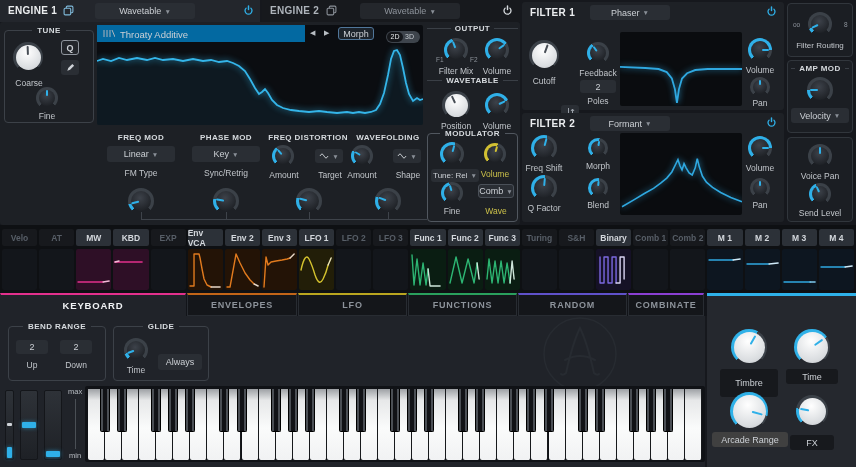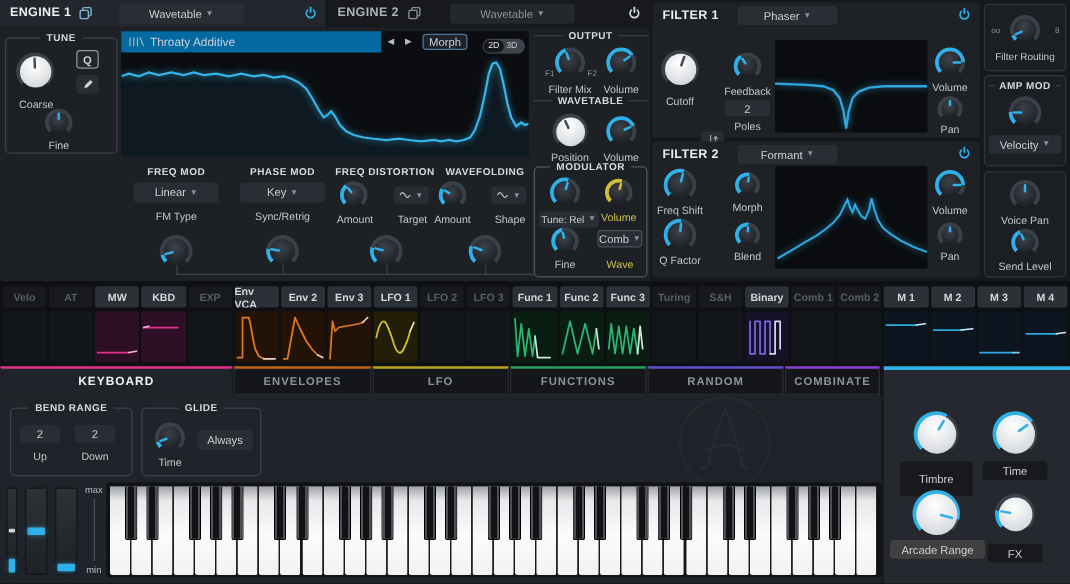--- a/index.html
+++ b/index.html
@@ -534,21 +534,21 @@
   <div class="abs lbl" style="left:60px;top:360px;width:32px">Down</div>
 
   <div class="grp" style="left:113px;top:326px;width:96px;height:55px;border-color:#3c4148">
     <div class="gt"><span style="background:#202329">GLIDE</span></div>
   </div>
   <div class="knob" style="left:124px;top:338px;width:24px;height:24px;--fill:25deg;--rot:-110deg">
       <i class="cap"></i>
       <i class="ptr"></i>
     </div>
   <div class="abs lbl" style="left:120px;top:365px;width:32px">Time</div>
-  <div class="chip" style="left:158px;top:344px;width:44px;height:16px">
+  <div class="chip" style="left:158px;top:354px;width:44px;height:16px">
       <span>Always</span>
     </div>
 
   <div class="slider" style="left:5px;top:390px;width:9px;height:70px">
     <div class="abs" style="left:1px;top:32px;width:5px;height:3px;background:#cfd3d8;border-radius:1px"></div>
     <div class="abs" style="left:1px;bottom:1px;width:5px;height:11px;background:#2fb0e8;border-radius:1px;box-shadow:0 0 4px rgba(47,176,232,.6)"></div>
   </div>
   <div class="slider" style="left:20px;top:390px;width:18px;height:70px">
       <div class="shandle" style="top:31px"></div>
     </div>

